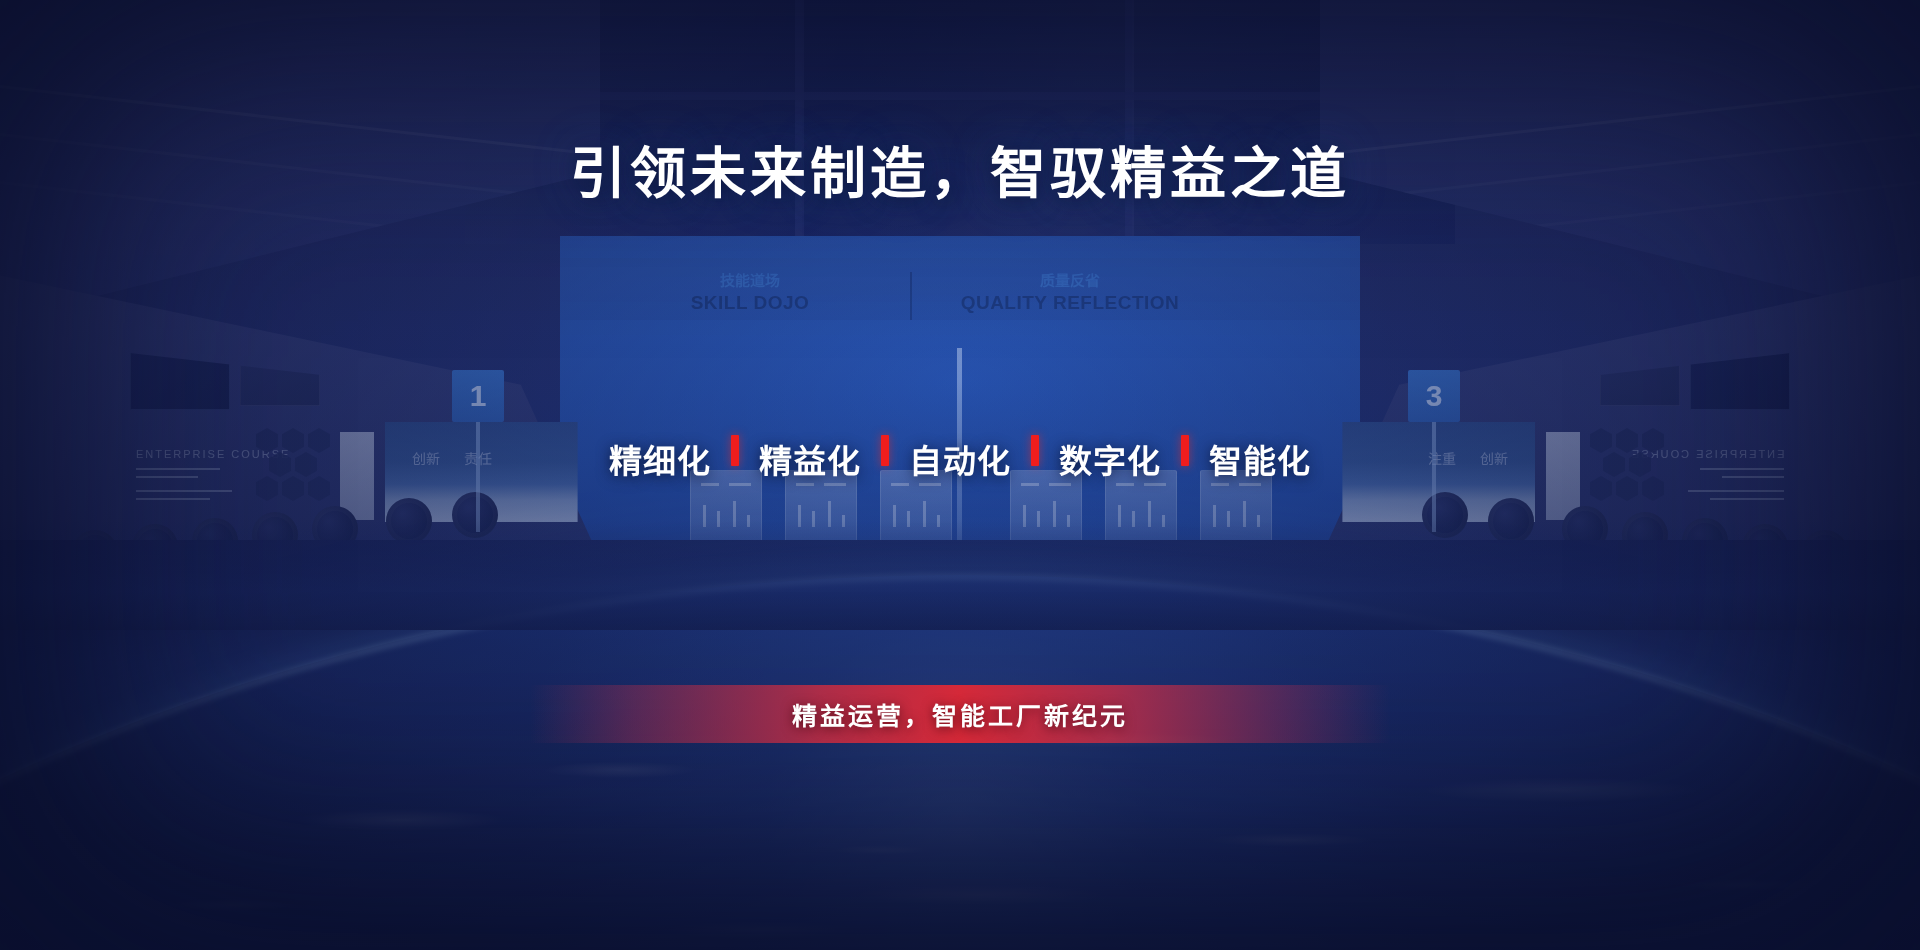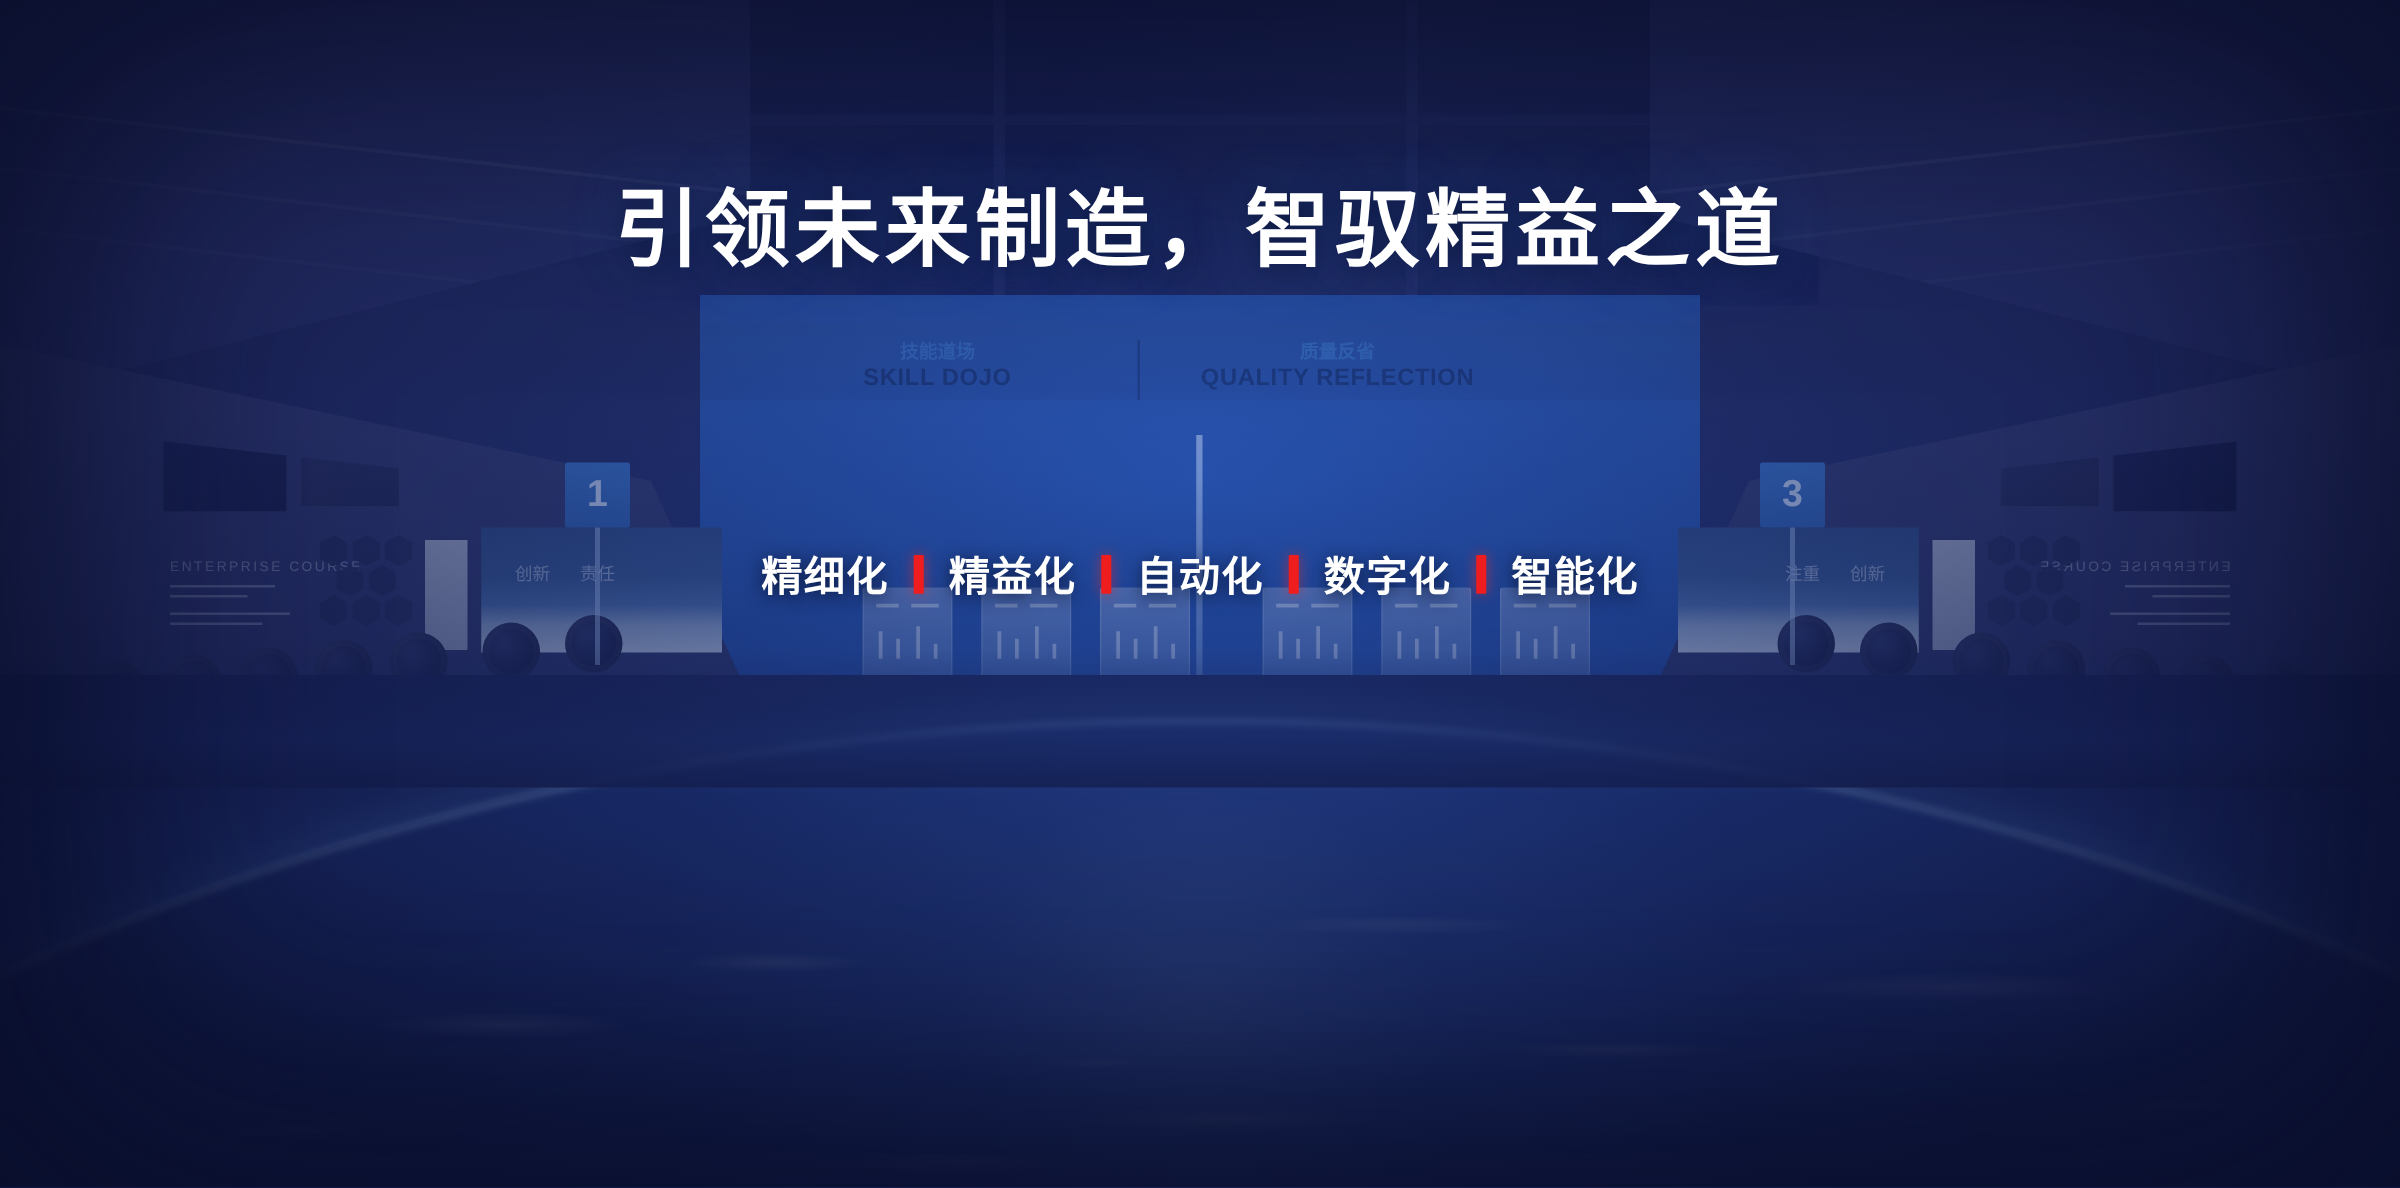--- a/index.html
+++ b/index.html
@@ -245,39 +245,39 @@
     box-shadow:inset 0 0 240px 70px rgba(9,13,40,.72);
   }
 
   
   .content{ position:absolute; inset:0; }
 
   .headline{
     position:absolute; left:0; right:0; top:128px;
     text-align:center;
     font-family:"DejaVu Sans","Liberation Sans",sans-serif;
-    font-size:68px; font-weight:700; color:#ffffff;
+    font-size:56px; font-weight:700; color:#ffffff;
     letter-spacing:4px;
     text-shadow:0 3px 22px rgba(6,14,44,.75),0 0 48px rgba(60,120,230,.32);
     white-space:nowrap;
   }
 
   .subtitle{
     position:absolute; left:0; right:0; top:360px;
     text-align:center;
     font-family:"DejaVu Sans","Liberation Sans",sans-serif;
     font-size:25px; font-weight:500; color:#ffffff;
     letter-spacing:1.5px;
     text-shadow:0 2px 12px rgba(8,16,46,.82);
     white-space:nowrap;
   }
 
   .keywords{
     position:absolute; left:0; right:0; top:435px;
-    display:flex; align-items:center; justify-content:center;
+    display:flex; justify-content:center;
     gap:20px; white-space:nowrap;
   }
   .kw{
     font-family:"DejaVu Sans","Liberation Sans",sans-serif;
     font-size:33px; font-weight:700; color:#ffffff;
     letter-spacing:1px;
     text-shadow:0 2px 14px rgba(8,16,46,.85);
   }
   .kw-sep{
     width:8px; height:31px; background:#ef1d1d; border-radius:1px;
@@ -515,16 +515,19 @@
       <span class="kw-sep"></span>
       <span class="kw">精益化</span>
       <span class="kw-sep"></span>
       <span class="kw">自动化</span>
       <span class="kw-sep"></span>
       <span class="kw">数字化</span>
       <span class="kw-sep"></span>
       <span class="kw">智能化</span>
     </div>
 
+    <div class="ribbon">
+      <span class="ribbon-text">精益运营，智能工厂新纪元</span>
+    </div>
 
   </div>
 
 </div>
 
 </body></html>

